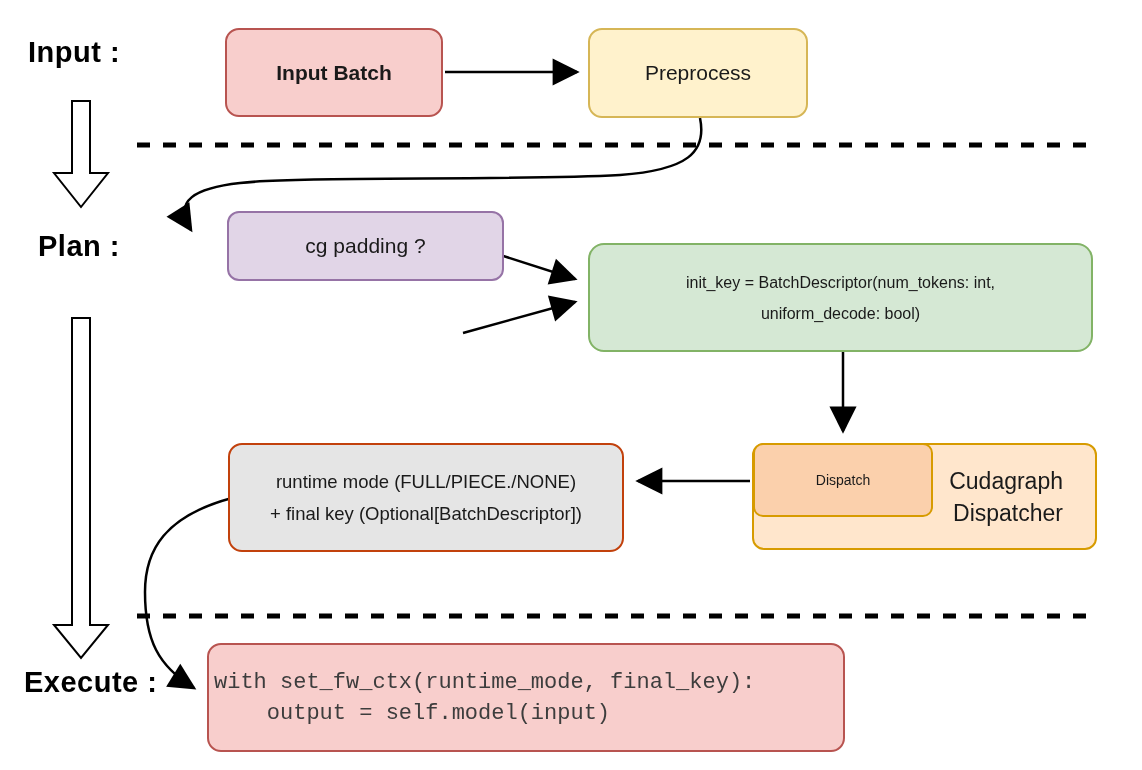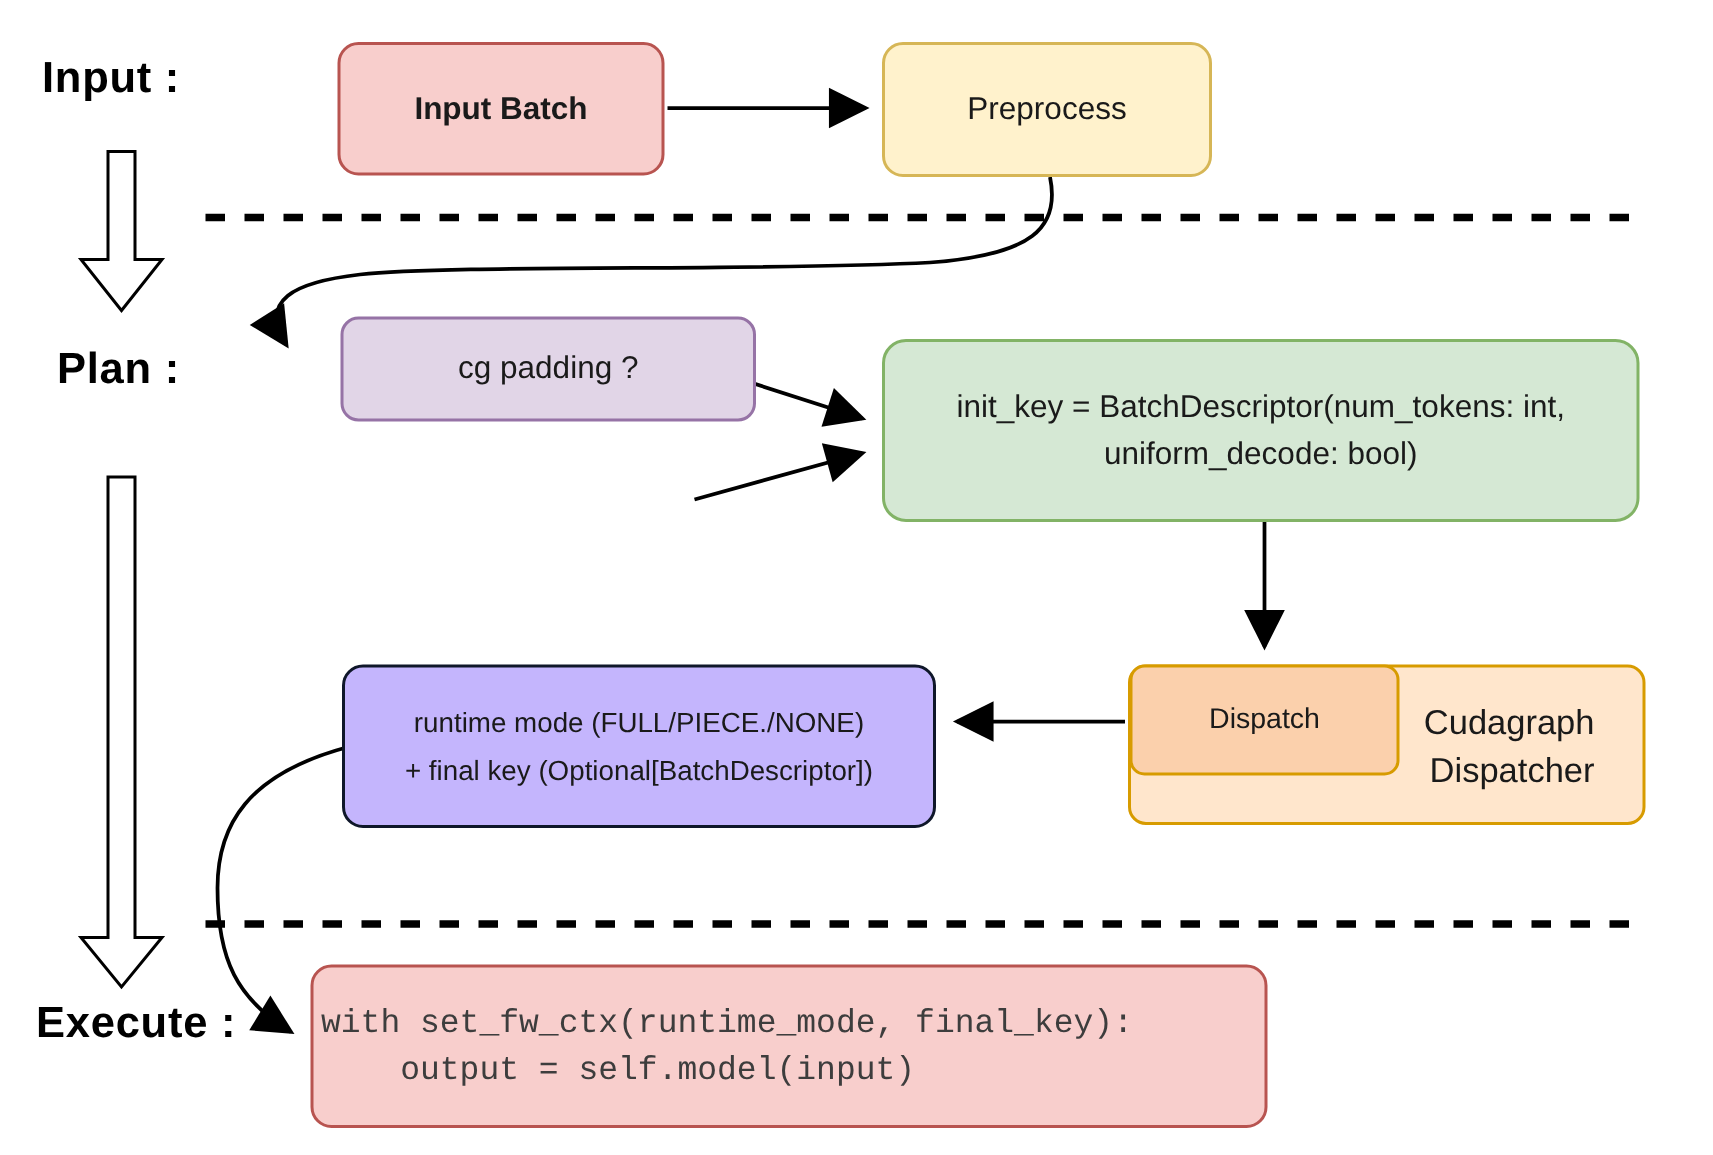--- a/index.html
+++ b/index.html
@@ -16,32 +16,32 @@
     justify-content:center;text-align:center;box-sizing:border-box;
   }
   .node span{display:block;white-space:nowrap;}
   #svg-layer{position:absolute;left:0;top:0;width:1142px;height:770px;}
 
   
   .n-red     {background:#f8cecc;border:2px solid #b85450;border-radius:14px;}
   .n-yellow  {background:#fff2cc;border:2px solid #d6b656;border-radius:14px;}
   .n-purple  {background:#e1d5e7;border:2px solid #9673a6;border-radius:12px;}
   .n-green   {background:#d5e8d4;border:2px solid #82b366;border-radius:16px;}
-  .n-blue    {background:#c4b5fd;border:2px solid #0f172a;border-radius:14px;}
+  .n-blue    {background:#e5e5e5;border:2px solid #c2410c;border-radius:14px;}
   .n-orange-light{background:#ffe6cc;border:2px solid #d79b00;border-radius:12px;}
   .n-orange-mid  {background:#fbd0ac;border:2px solid #d79b00;border-radius:10px;}
 
   #node-input-batch   {left:225px;top:28px;width:218px;height:89px;font-size:21px;font-weight:bold;}
   #node-preprocess    {left:588px;top:28px;width:220px;height:90px;font-size:21px;}
   #node-cg-padding    {left:227px;top:211px;width:277px;height:70px;font-size:21px;}
   #node-uniform-decode{left:227px;top:298px;width:235px;height:72px;font-size:21px;}
-  #node-init-key      {left:588px;top:226px;width:505px;height:122px;font-size:21px;line-height:31px;}
+  #node-init-key      {left:588px;top:243px;width:505px;height:109px;font-size:16px;line-height:31px;}
   #node-cudagraph     {left:752px;top:443px;width:345px;height:107px;font-size:23px;line-height:32px;
                        align-items:flex-end;padding-right:32px;justify-content:center;}
-  #node-dispatch      {left:753px;top:443px;width:180px;height:74px;font-size:19px;justify-content:center;}
+  #node-dispatch      {left:753px;top:443px;width:180px;height:74px;font-size:14px;justify-content:center;}
   #node-runtime       {left:228px;top:443px;width:396px;height:109px;font-size:18.5px;line-height:32px;}
   #node-execute-code  {left:207px;top:643px;width:638px;height:109px;
                        font-family:"Liberation Mono",monospace;font-size:22px;line-height:31px;
                        color:#3d3d3d;align-items:flex-start;padding-left:5px;}
   #node-execute-code span{white-space:pre;}
 
   #label-input  {left:28px;top:36px;}
   #label-plan   {left:38px;top:230px;}
   #label-execute{left:24px;top:666px;}
 </style>

